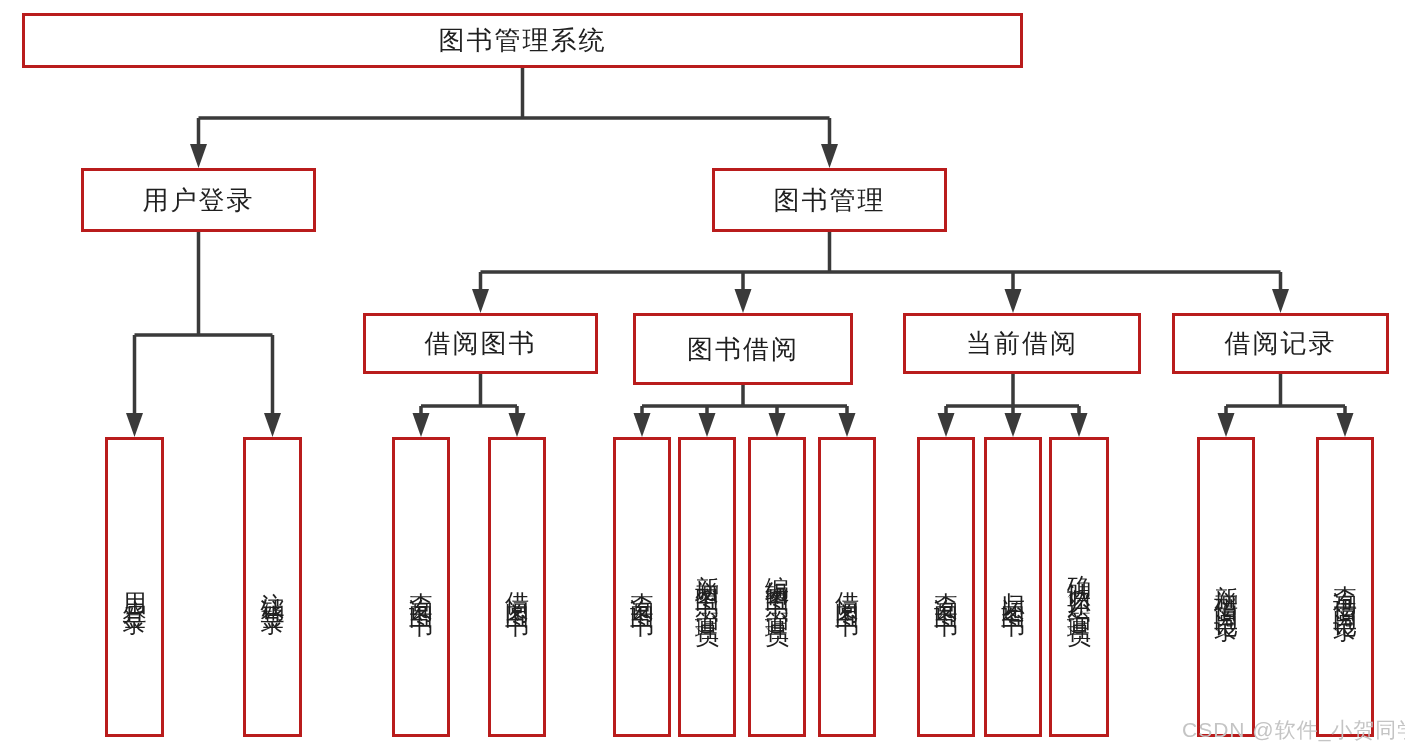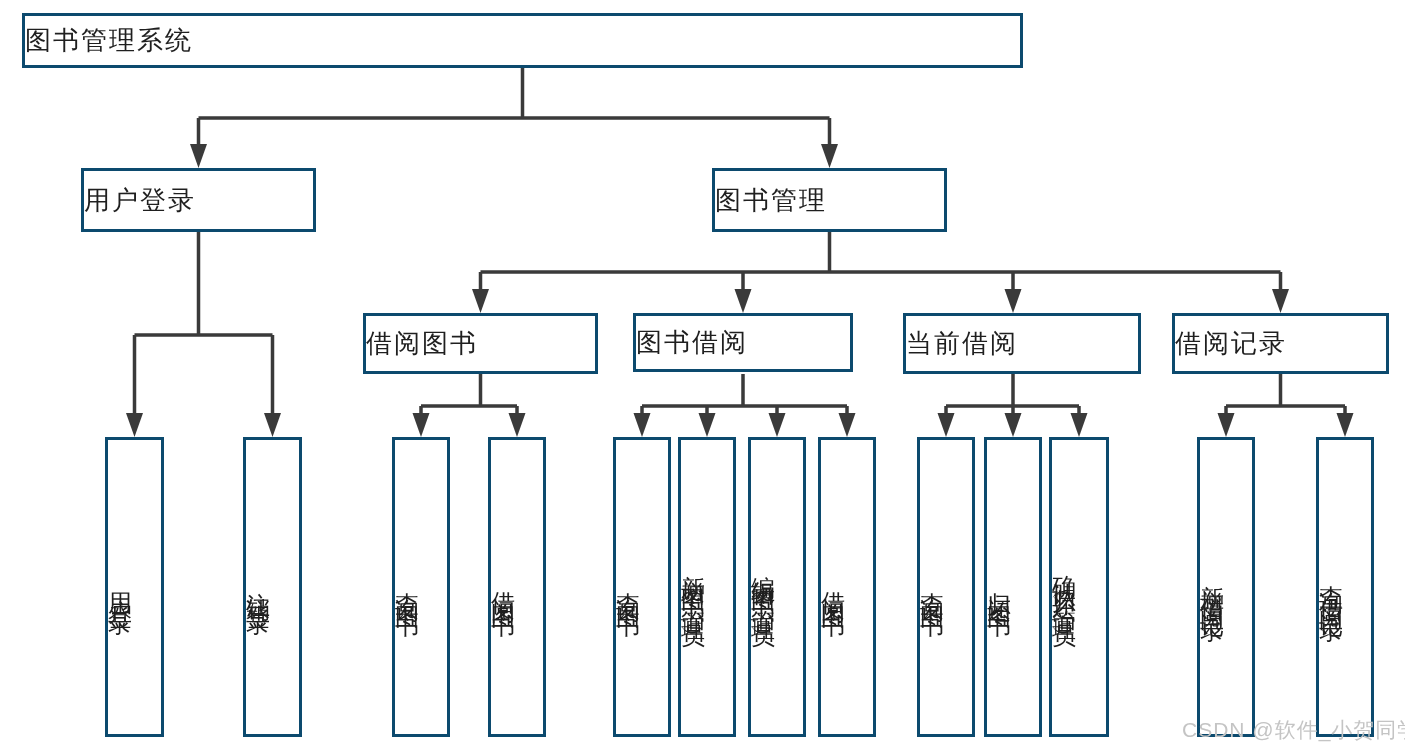--- a/index.html
+++ b/index.html
@@ -14,41 +14,41 @@
   svg.connectors {
     position: absolute;
     left: 0; top: 0;
     width: 1405px; height: 747px;
     z-index: 1;
   }
   .box {
     position: absolute;
     box-sizing: border-box;
     background: #ffffff;
-    border: 3px solid #0c4a6e;
+    border: 3px solid #b91c1c;
     display: flex;
     align-items: center;
-    justify-content: flex-start;
+    justify-content: center;
     color: #1f1f1f;
     z-index: 2;
   }
   .h-box { font-size: 26px; letter-spacing: 2px; white-space: nowrap; }
   .v-box { font-size: 24px; }
   .v-box .v-label {
     writing-mode: vertical-rl;
     text-orientation: mixed;
     letter-spacing: 7px;
     line-height: 1;
   }
   
   .n-root      { left: 22px;   top: 13px;  width: 1001px; height: 55px; }
   .n-login     { left: 81px;   top: 168px; width: 235px;  height: 64px; }
   .n-mgmt      { left: 712px;  top: 168px; width: 235px;  height: 64px; }
   .n-newbook   { left: 363px;  top: 313px; width: 235px;  height: 61px; }
-  .n-borrow    { left: 633px;  top: 313px; width: 220px;  height: 59px; }
+  .n-borrow    { left: 633px;  top: 313px; width: 220px;  height: 72px; }
   .n-current   { left: 903px;  top: 313px; width: 238px;  height: 61px; }
   .n-records   { left: 1172px; top: 313px; width: 217px;  height: 61px; }
   .leaf { top: 437px; height: 300px; }
   .l-a1 { left: 105px;  width: 59px; }
   .l-a2 { left: 243px;  width: 59px; }
   .l-b1 { left: 392px;  width: 58px; }
   .l-b2 { left: 488px;  width: 58px; }
   .l-c1 { left: 613px;  width: 58px; }
   .l-c2 { left: 678px;  width: 58px; }
   .l-c3 { left: 748px;  width: 58px; }

